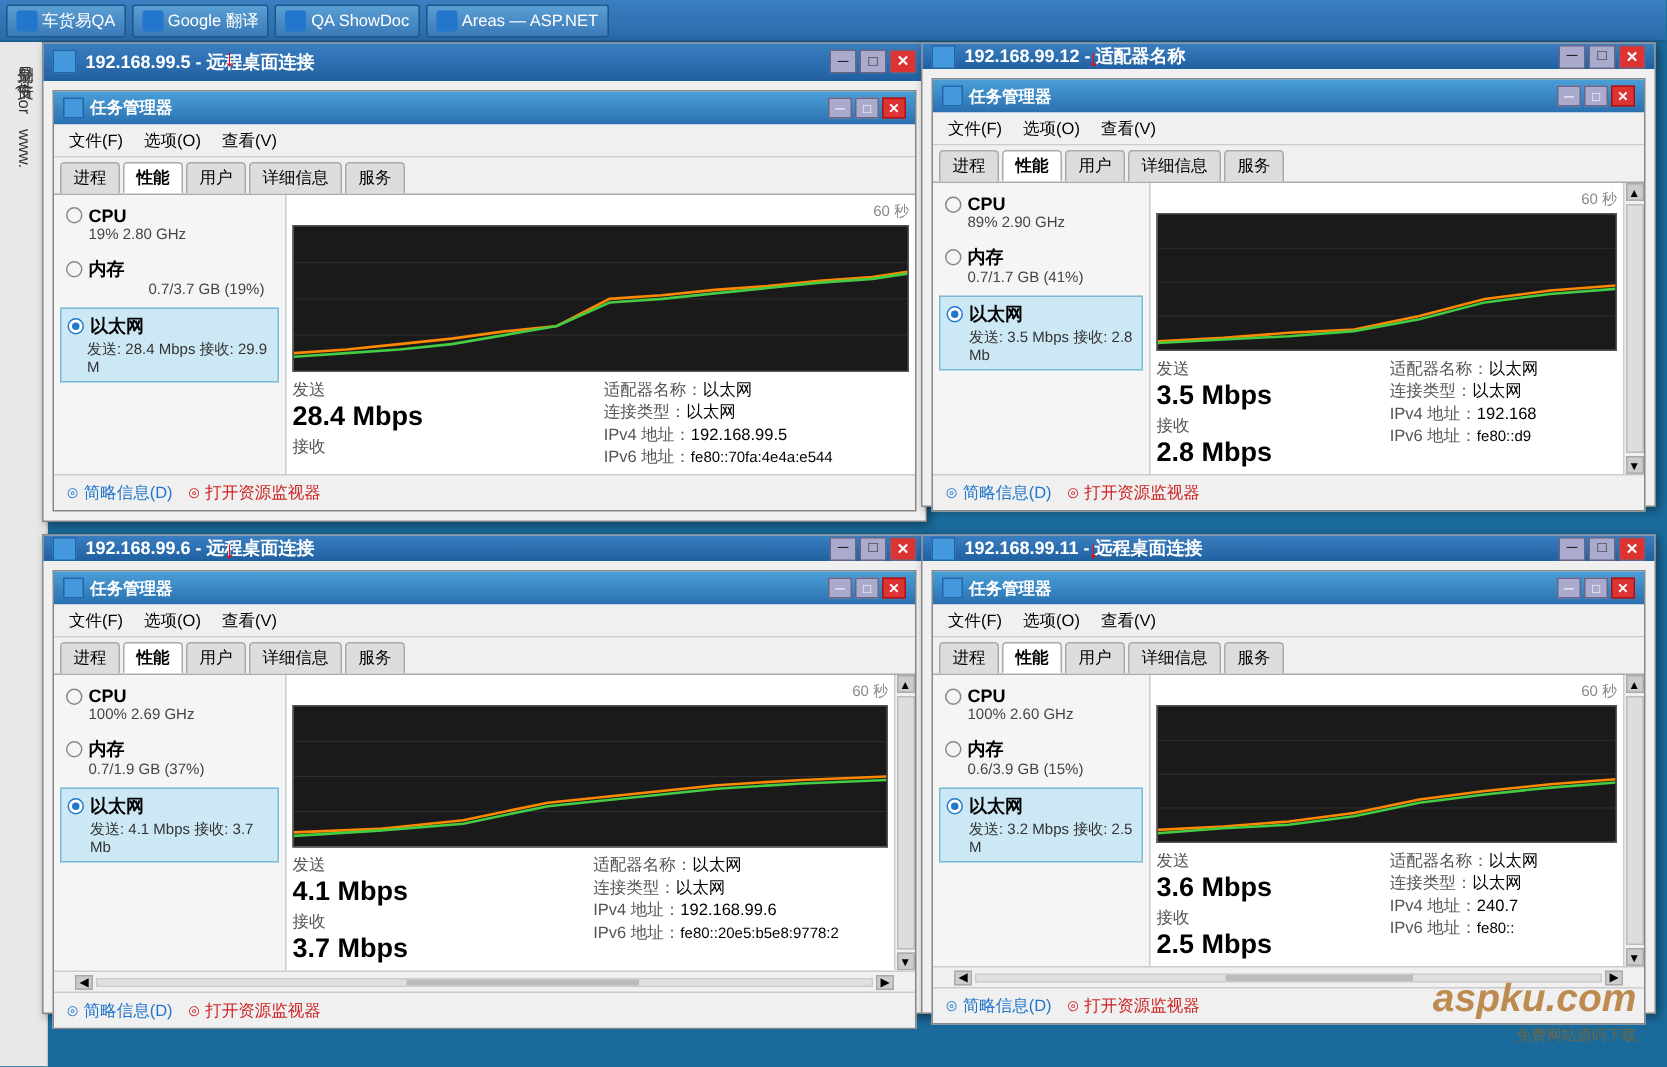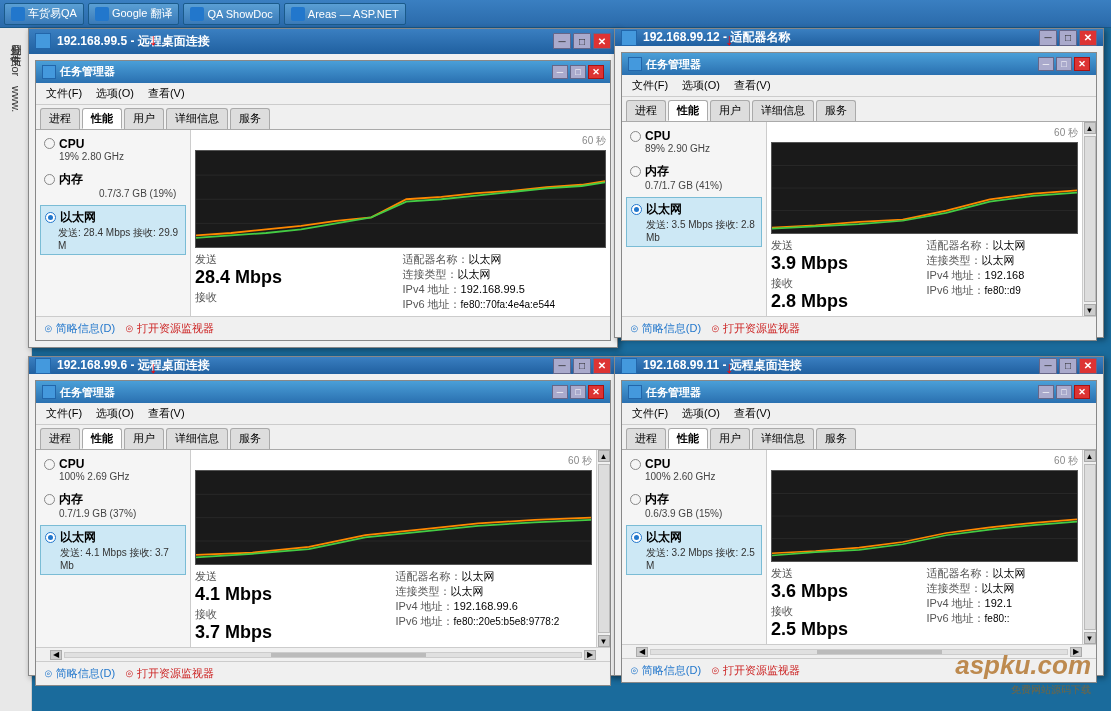--- a/index.html
+++ b/index.html
@@ -316,21 +316,21 @@
               <line x1="0" y1="20" x2="280" y2="20" stroke="#333" stroke-width="0.5"></line>
               <line x1="0" y1="40" x2="280" y2="40" stroke="#333" stroke-width="0.5"></line>
               <line x1="0" y1="60" x2="280" y2="60" stroke="#333" stroke-width="0.5"></line>
               <polyline points="0,75 40,73 80,70 120,68 160,60 200,50 240,45 280,42" fill="none" stroke="#ff8800" stroke-width="1.5"></polyline>
               <polyline points="0,76 40,74 80,72 120,69 160,62 200,52 240,47 280,44" fill="none" stroke="#44cc44" stroke-width="1.5"></polyline>
             </svg>
           </div>
           <div style="display:grid; grid-template-columns:1fr 1fr; gap:4px; margin-top:4px;">
             <div>
               <div style="font-size:11px;color:#555;">发送</div>
-              <div style="font-size:18px;font-weight:bold;color:#000;">3.9 Mbps</div>
+              <div style="font-size:18px;font-weight:bold;color:#000;">3.5 Mbps</div>
               <div style="font-size:11px;color:#555;margin-top:2px;">接收</div>
               <div style="font-size:18px;font-weight:bold;color:#000;">2.8 Mbps</div>
             </div>
             <div style="font-size:11px;">
               <div><span style="color:#555;">适配器名称：</span><span>以太网</span></div>
               <div><span style="color:#555;">连接类型：</span><span>以太网</span></div>
               <div><span style="color:#555;">IPv4 地址：</span><span>192.168</span></div>
               <div><span style="color:#555;">IPv6 地址：</span><span style="font-size:10px;">fe80::d9</span></div>
             </div>
           </div>
@@ -528,21 +528,21 @@
           <div style="display:grid; grid-template-columns:1fr 1fr; gap:4px; margin-top:4px;">
             <div>
               <div style="font-size:11px;color:#555;">发送</div>
               <div style="font-size:18px;font-weight:bold;color:#000;">3.6 Mbps</div>
               <div style="font-size:11px;color:#555;margin-top:2px;">接收</div>
               <div style="font-size:18px;font-weight:bold;color:#000;">2.5 Mbps</div>
             </div>
             <div style="font-size:11px;">
               <div><span style="color:#555;">适配器名称：</span><span>以太网</span></div>
               <div><span style="color:#555;">连接类型：</span><span>以太网</span></div>
-              <div><span style="color:#555;">IPv4 地址：</span><span>192.1</span></div>
+              <div><span style="color:#555;">IPv4 地址：</span><span>240.7</span></div>
               <div><span style="color:#555;">IPv6 地址：</span><span style="font-size:10px;">fe80::</span></div>
             </div>
           </div>
         </div>
         <div style="width:14px; background:#f0f0f0; border-left:1px solid #ccc; display:flex; flex-direction:column; align-items:center;">
           <div style="width:12px;height:12px;background:#ccc;border:1px solid #aaa;font-size:8px;display:flex;align-items:center;justify-content:center;">▲</div>
           <div style="flex:1;width:12px;background:#ddd;border:1px solid #bbb;margin:2px 0;"></div>
           <div style="width:12px;height:12px;background:#ccc;border:1px solid #aaa;font-size:8px;display:flex;align-items:center;justify-content:center;">▼</div>
         </div>
       </div>

